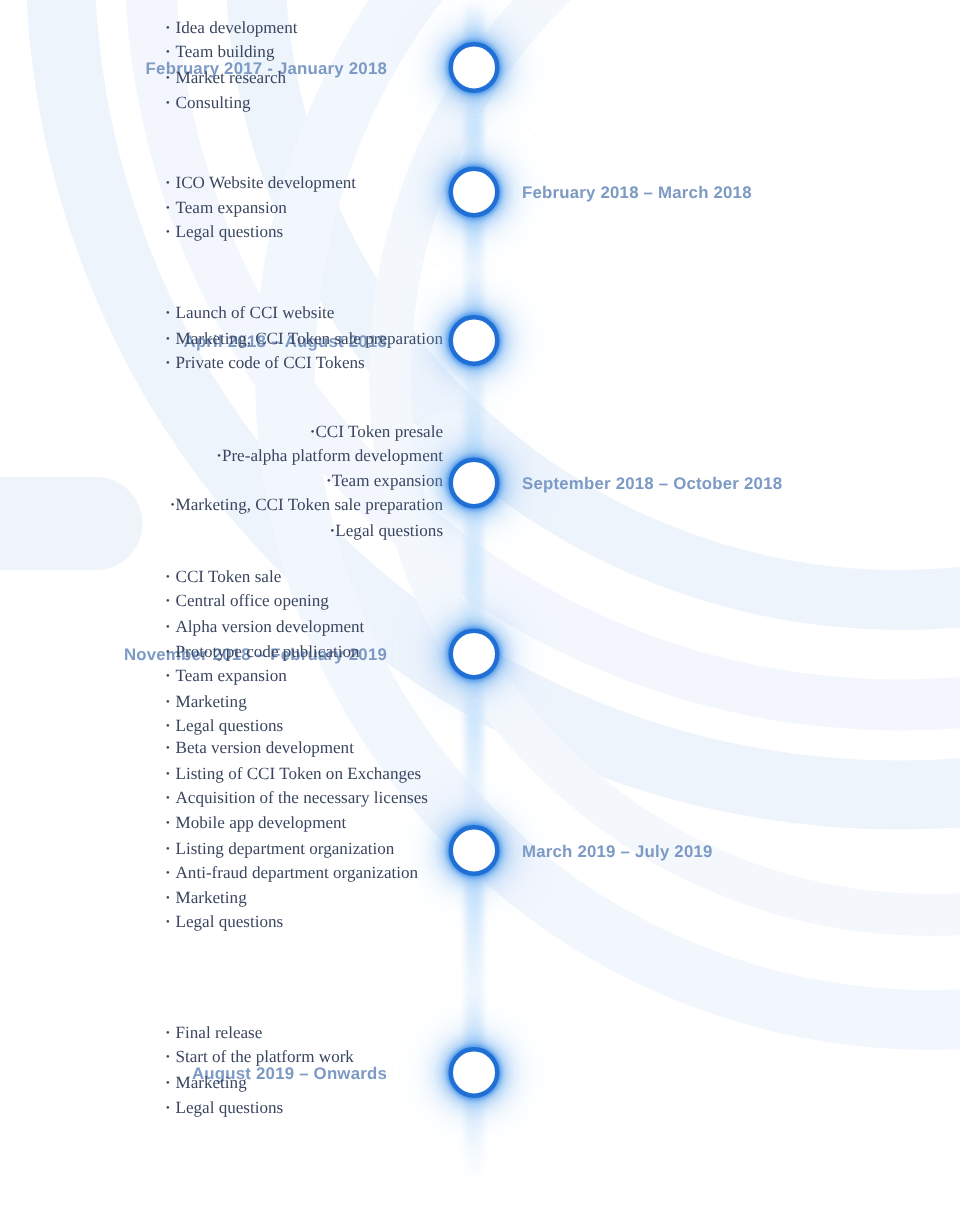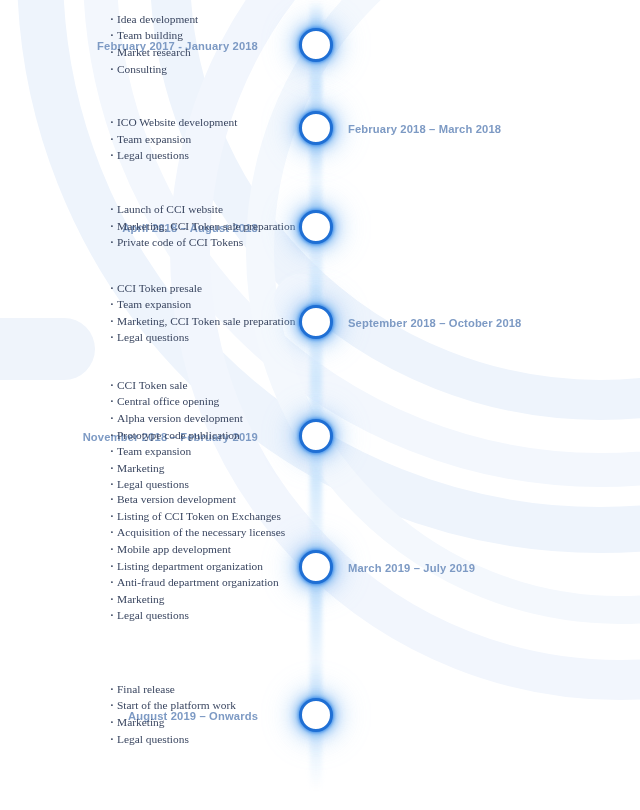--- a/index.html
+++ b/index.html
@@ -190,22 +190,23 @@
           <li>Private code of CCI Tokens</li>
         </ul>
       </div>
     </div>
     <div class="row" style="top: 0px;">
       <div class="node" style="top: 305px;"></div>
       <div class="side right" style="left: 348px; text-align: left; top: 315px;">
         <div class="date-label">September 2018 – October 2018</div>
       </div>
       <div class="side" style="top: 279.5px; text-align: left; left: 110px;">
-        <ul class="bullets" style="text-align: left;">
+        <ul class="bullets" style="text-align: right;">
           <li>CCI Token presale</li>
+          <li>Pre-alpha platform development</li>
           <li>Team expansion</li>
           <li>Marketing, CCI Token sale preparation</li>
           <li>Legal questions</li>
         </ul>
       </div>
     </div>
     <div class="row" style="top: 0px;">
       <div class="node" style="top: 419px;"></div>
       <div class="side left" style="right: 382px; text-align: right; top: 429px;">
         <div class="date-label">November 2018 – February 2019</div>

